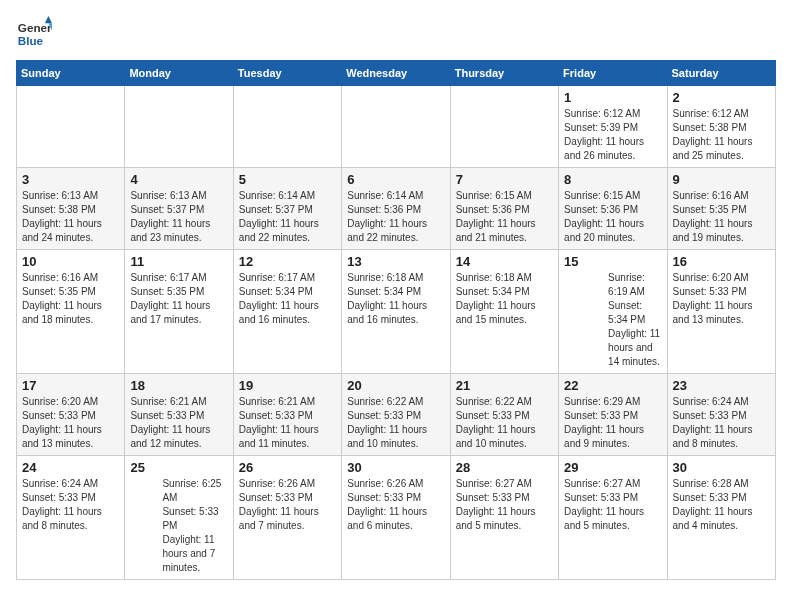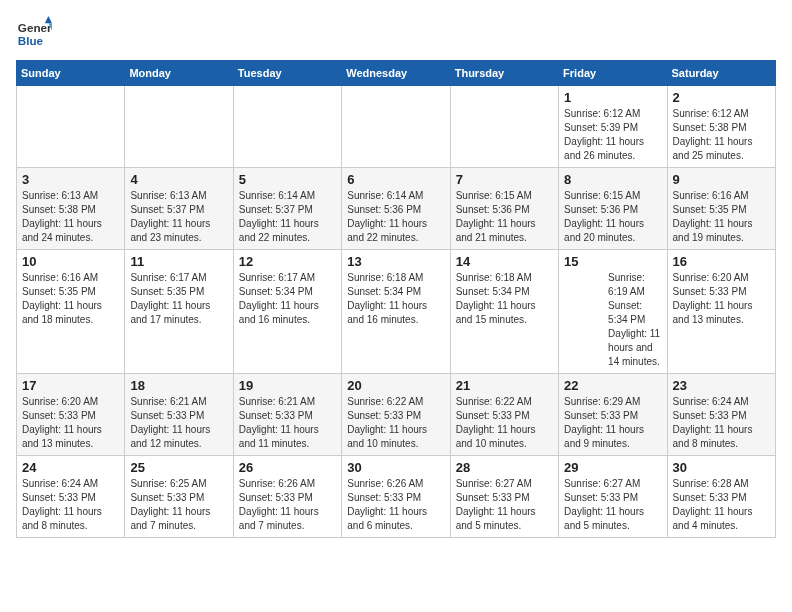--- a/index.html
+++ b/index.html
@@ -259,21 +259,21 @@
       </tr>
       <tr>
         <td>
           <span class="day-num">24</span>
           <div class="cell-info" style="white-space: pre-line;">Sunrise: 6:24 AM
 Sunset: 5:33 PM
 Daylight: 11 hours and 8 minutes.</div>
         </td>
         <td>
           <span class="day-num">25</span>
-          <div class="cell-info" style="white-space: pre-line;">Sunrise: 6:25 AM
+          <div class="cell-info" style="white-space: pre-line; margin-left: 32px;">Sunrise: 6:25 AM
 Sunset: 5:33 PM
 Daylight: 11 hours and 7 minutes.</div>
         </td>
         <td>
           <span class="day-num">26</span>
           <div class="cell-info" style="white-space: pre-line;">Sunrise: 6:26 AM
 Sunset: 5:33 PM
 Daylight: 11 hours and 7 minutes.</div>
         </td>
         <td>

